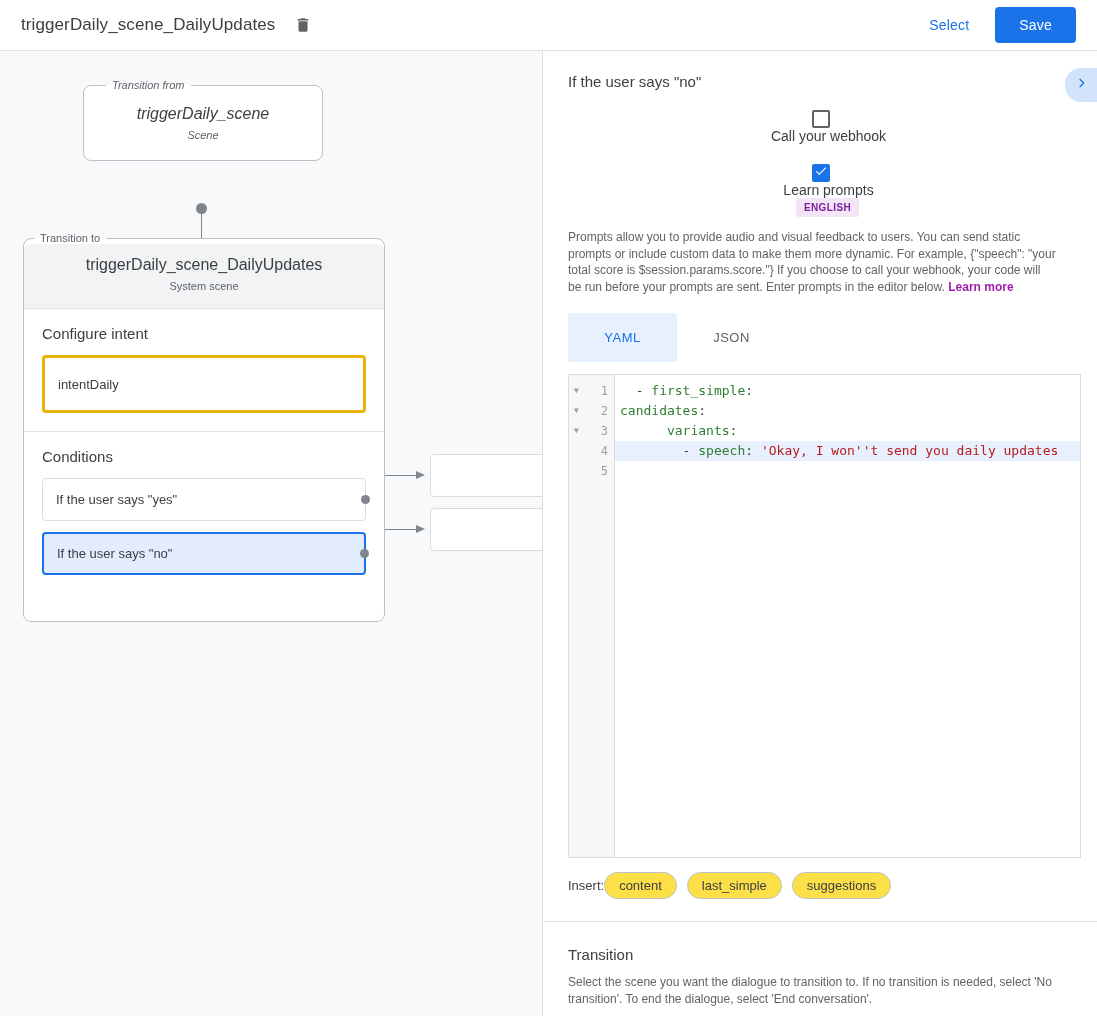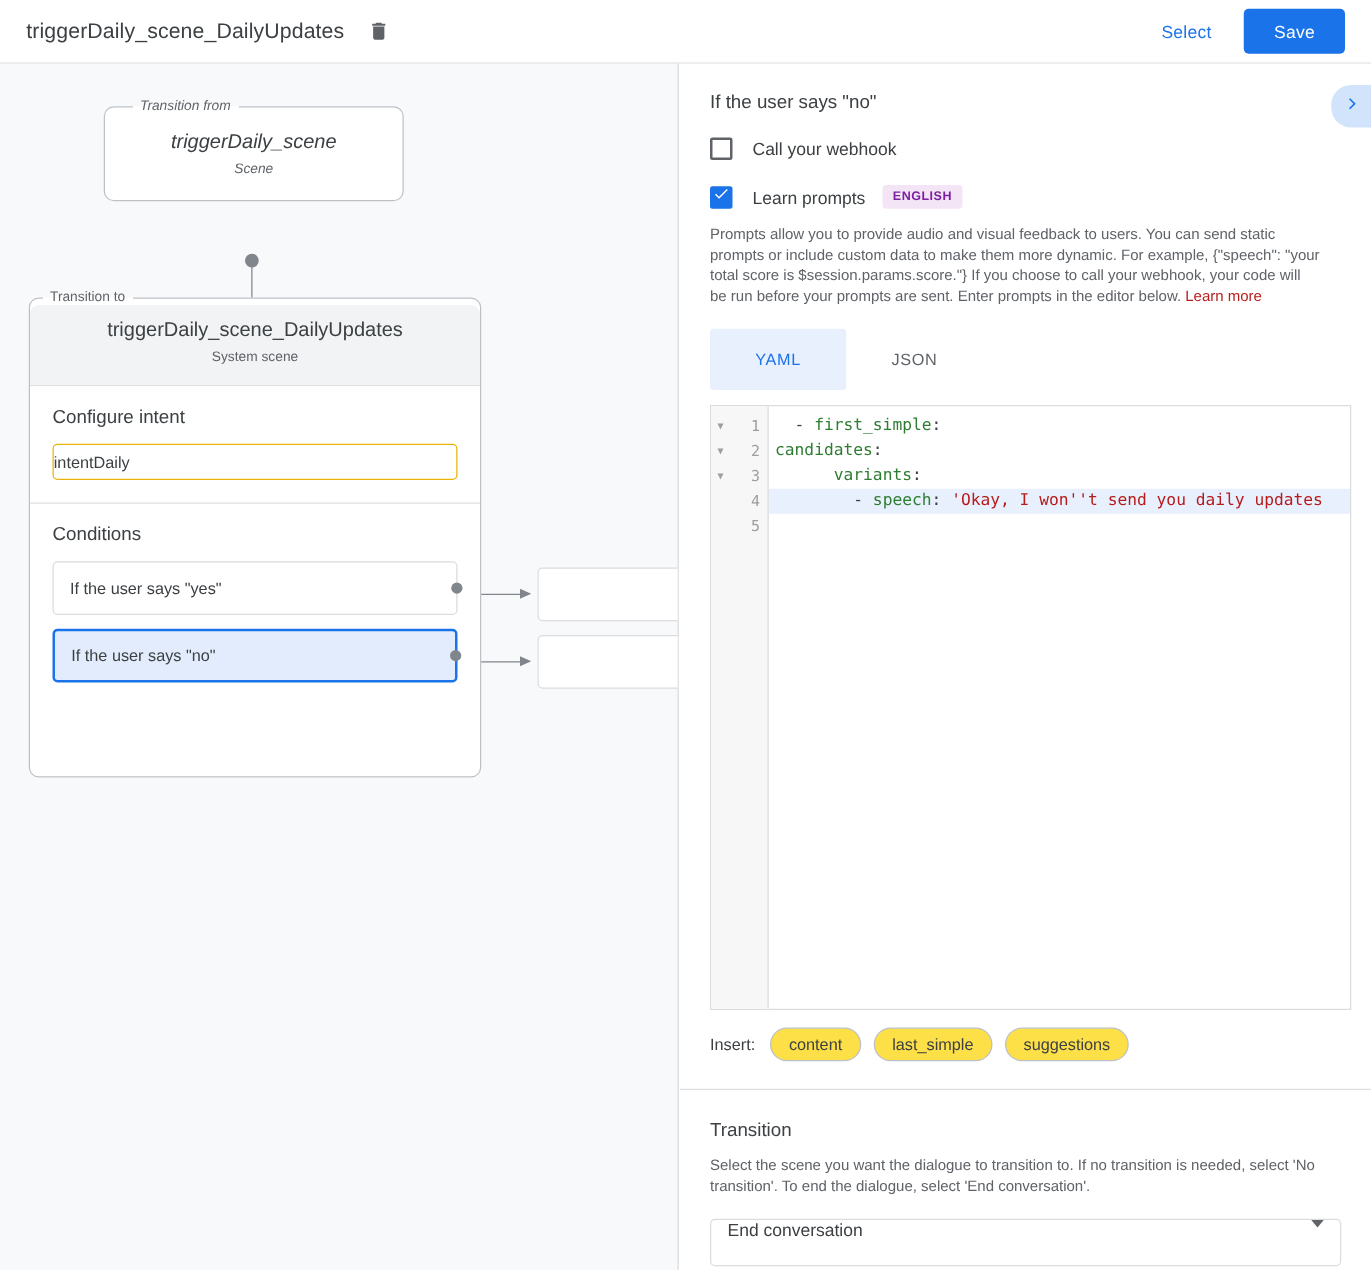--- a/index.html
+++ b/index.html
@@ -84,22 +84,22 @@
   }
   .node-to-header {
     background: #f1f3f4; border-radius: 7px 7px 0 0;
     padding: 12px 0 16px 0; text-align: center;
     border-bottom: 1px solid #e0e0e0;
   }
   .section { padding: 16px 18px 18px 18px; }
   .section + .section { border-top: 1px solid #e0e0e0; }
   .section-label { font-size: 15px; color: #3c4043; margin-bottom: 13px; }
   .intent-box {
-    border: 1px solid #eab308; border-radius: 4px; height: 29px;
-    display: flex; align-items: center; 
+    border: 3px solid #eab308; border-radius: 4px; height: 58px;
+    display: flex; align-items: center; padding-left: 13px;
     font-size: 13px; color: #3c4043; background: #ffffff;
   }
   .cond-box {
     border: 1px solid #dadce0; border-radius: 4px; height: 43px;
     display: flex; align-items: center; padding-left: 13px;
     font-size: 13px; color: #3c4043; background: #ffffff;
     margin-bottom: 11px; position: relative; cursor: pointer;
   }
   .cond-box.selected {
     background: #e2ecfd; border: 2px solid #1a73e8;
@@ -129,21 +129,21 @@
     padding: 22px 24px 0 24px; position: relative;
   }
   .panel-title { font-size: 15px; color: #3c4043; }
   .collapse-btn {
     position: absolute; right: 0; top: 17px; width: 32px; height: 34px;
     background: #d2e3fc; border-radius: 16px 0 0 16px;
     display: flex; align-items: center; justify-content: center; cursor: pointer;
   }
 
   .check-row {
-    display: flex; align-items: center; padding: 0 24px; margin-top: 20px;
+    display: flex; align-items: center; padding: 0 24px; margin-top: 20px; flex-direction: column;
   }
   .cbox {
     width: 18px; height: 18px; border: 2px solid #5f6368; border-radius: 2px;
     background: #ffffff; cursor: pointer; flex: 0 0 auto;
   }
   .cbox.checked {
     background: #1a73e8; border-color: #1a73e8;
     display: flex; align-items: center; justify-content: center;
   }
   .check-label {
@@ -154,21 +154,21 @@
     margin-left: 14px; background: #f3e5f5; color: #7b1fa2;
     font-size: 10px; font-weight: 700; letter-spacing: .4px;
     padding: 4px 8px; border-radius: 3px;
   }
 
   .desc {
     padding: 0 24px; margin-top: 12px; margin-left: 0;
     font-size: 12px; line-height: 16.5px; color: #5f6368;
     width: 536px;
   }
-  .desc a { color: #b91c1c; text-decoration: none; }
+  .desc a { color: #a21caf; text-decoration: none; font-weight: bold; }
 
   .tabs {
     display: flex; margin: 18px 0 0 24px;
   }
   .tab {
     width: 109px; height: 49px; display: flex; align-items: center;
     justify-content: center; font-size: 13px; font-weight: 500;
     letter-spacing: .5px; color: #5f6368; cursor: pointer; border-radius: 3px;
   }
   .tab.active { color: #1a73e8; background: #e8f0fe; }
@@ -197,21 +197,21 @@
     height: 20px; line-height: 20px; white-space: pre; padding-left: 5px;
   }
   .cline.hl { background: #e8f0fe; }
   .tok-key { color: #2e7d32; }
   .tok-punct { color: #3c4043; }
   .tok-str { color: #b71c1c; }
 
   .insert-row {
     display: flex; align-items: center; margin: 14px 0 0 24px;
   }
-  .insert-label { font-size: 13px; color: #3c4043; margin-right: 12px; }
+  .insert-label { font-size: 13px; color: #3c4043; }
   .chip {
     border: 1px solid #bdc1c6; border-radius: 14px; height: 27px;
     padding: 0 14px; display: flex; align-items: center;
     font-size: 13px; color: #3c4043; cursor: pointer; margin-right: 10px;
     background: #fde047;
   }
 
   .divider {
     margin-top: 22px; height: 1px; background: #e0e0e0; width: 553px;
   }

